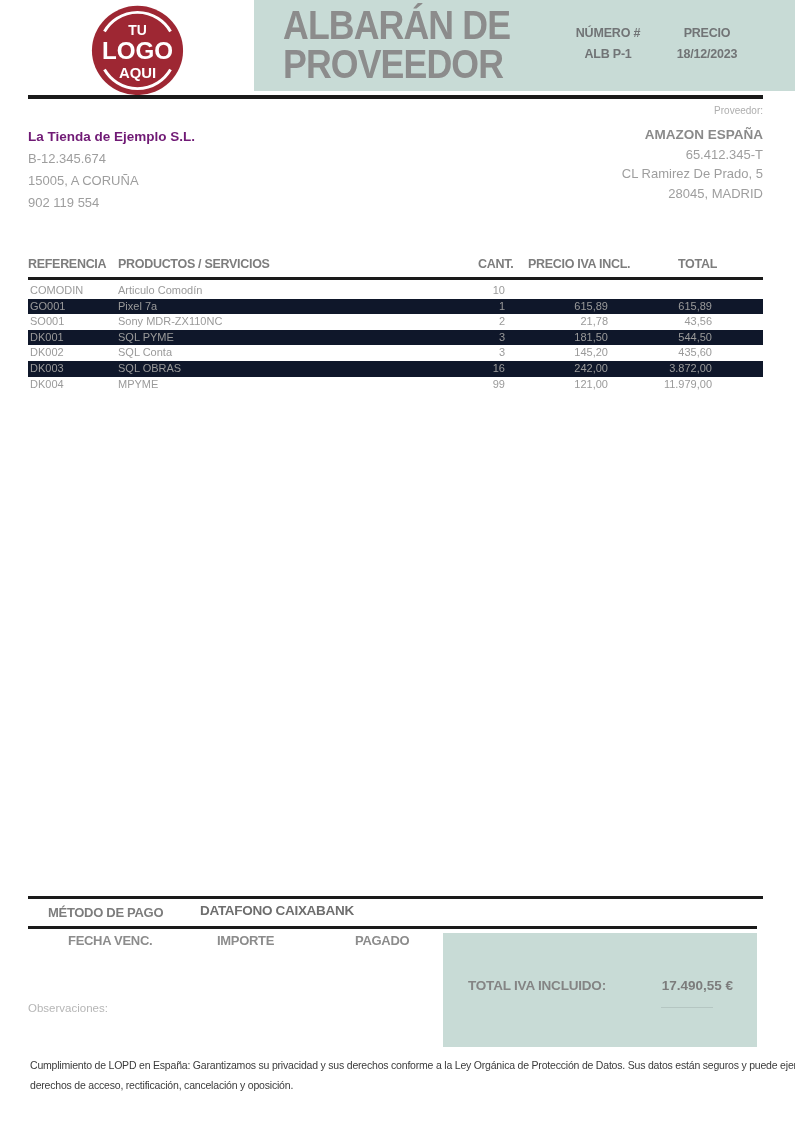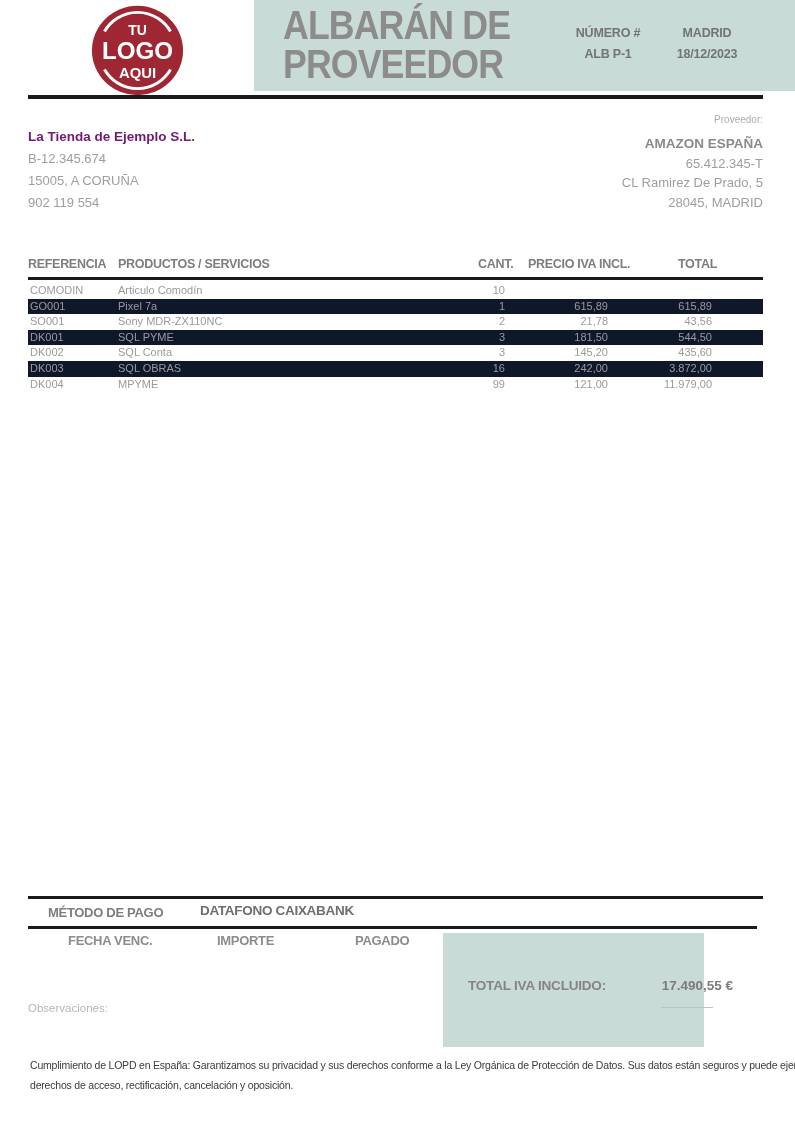--- a/index.html
+++ b/index.html
@@ -16,38 +16,38 @@
   }
   .hdr-block { position:absolute; top:23px; text-align:center; color:#717476; font-weight:bold; font-size:12.5px; line-height:21px; letter-spacing:-0.2px; }
   #num-block { left:553px; width:110px; }
   #date-block { left:652px; width:110px; }
   .logo-wrap { position:absolute; left:89px; top:4px; width:97px; height:93px; }
   
   .rule { position:absolute; background:#1a1a1a; }
   
   .co-block { position:absolute; left:28px; top:126px; color:#9e9e9e; font-size:13px; line-height:22px; }
   .co-name { color:#701a75; font-weight:bold; font-size:13.5px; }
-  .sup-block { position:absolute; right:32px; top:104px; text-align:right; color:#9e9e9e; font-size:13px; line-height:19.5px;margin-top:9px; }
+  .sup-block { position:absolute; right:32px; top:104px; text-align:right; color:#9e9e9e; font-size:13px; line-height:19.5px; }
   .sup-label { font-size:10px; color:#aeaeae; line-height:14px; margin-bottom:7px; }
   .sup-name { color:#8a8a8a; font-weight:bold; font-size:13.5px; }
   
   .th { position:absolute; top:257px; color:#7d7d7d; font-weight:bold; font-size:12.5px; letter-spacing:-0.3px; white-space:nowrap; }
   #tbody { position:absolute; left:28px; top:283px; width:735px; }
   .trow { position:relative; height:15.6px; }
   .trow.hl { background:#0f172a; }
   .cell { position:absolute; top:0; font-size:11px; line-height:15.6px; color:#9a9a9a; white-space:nowrap; }
   .cell.ref   { left:2px; }
   .cell.prod  { left:90px; }
   .cell.qty   { left:432px; width:45px; text-align:right; }
   .cell.price { left:492px; width:88px; text-align:right; }
   .cell.total { left:592px; width:92px; text-align:right; }
   
   .pay-label { position:absolute; color:#7d7d7d; font-weight:bold; font-size:13px; letter-spacing:-0.3px; white-space:nowrap;padding-left:20px; }
   
-  #total-box { position:absolute; left:443px; top:933px; width:261px; height:114px; background:#c8dbd6; }
+  #total-box { position:absolute; left:443px; top:933px; width:314px; height:114px; background:#c8dbd6; }
   #total-label { position:absolute; left:25px; top:45px; color:#848484; font-weight:bold; font-size:13.5px; letter-spacing:-0.2px; }
   #total-value { position:absolute; left:180px; top:45px; width:110px; text-align:right; color:#7c7c7c; font-weight:bold; font-size:13.5px; }
   #total-underline { position:absolute; left:218px; top:74px; width:52px; height:1px; background:#b5c6c2; }
   
   #observaciones { position:absolute; left:28px; top:1002px; color:#b6b6b6; font-size:11.5px; }
   .foot { position:absolute; left:30px; color:#3b3b3b; font-size:10.5px; letter-spacing:-0.2px; white-space:nowrap; width:765px; overflow:hidden; }
 </style>
 </head>
 <body>
 
@@ -59,21 +59,21 @@
     <span style="display:block">ALBARÁN DE</span>
     <span style="display:block">PROVEEDOR</span>
   </div>
 
   <div class="hdr-block" id="num-block">
     <span style="display:block">NÚMERO #</span>
     <span style="display:block">ALB P-1</span>
   </div>
 
   <div class="hdr-block" id="date-block">
-    <span style="display:block">MADRID</span>
+    <span style="display:block">PRECIO</span>
     <span style="display:block">18/12/2023</span>
   </div>
 
   <div class="logo-wrap">
     <svg width="97" height="93" viewBox="0 0 100 100">
       <ellipse cx="50" cy="50" rx="49" ry="48" fill="#9e2733"></ellipse>
       <path d="M 14.5 29.5 A 41 41 0 0 1 85.5 29.5" fill="none" stroke="#ffffff" stroke-width="3.2"></path>
       <path d="M 14.5 70.5 A 41 41 0 0 0 85.5 70.5" fill="none" stroke="#ffffff" stroke-width="3.2"></path>
       <text x="50" y="33" text-anchor="middle" fill="#ffffff" font-family="Liberation Sans, sans-serif" font-weight="bold" font-size="15">TU</text>
       <text x="50" y="59" text-anchor="middle" fill="#ffffff" font-family="Liberation Sans, sans-serif" font-weight="bold" font-size="26">LOGO</text>

